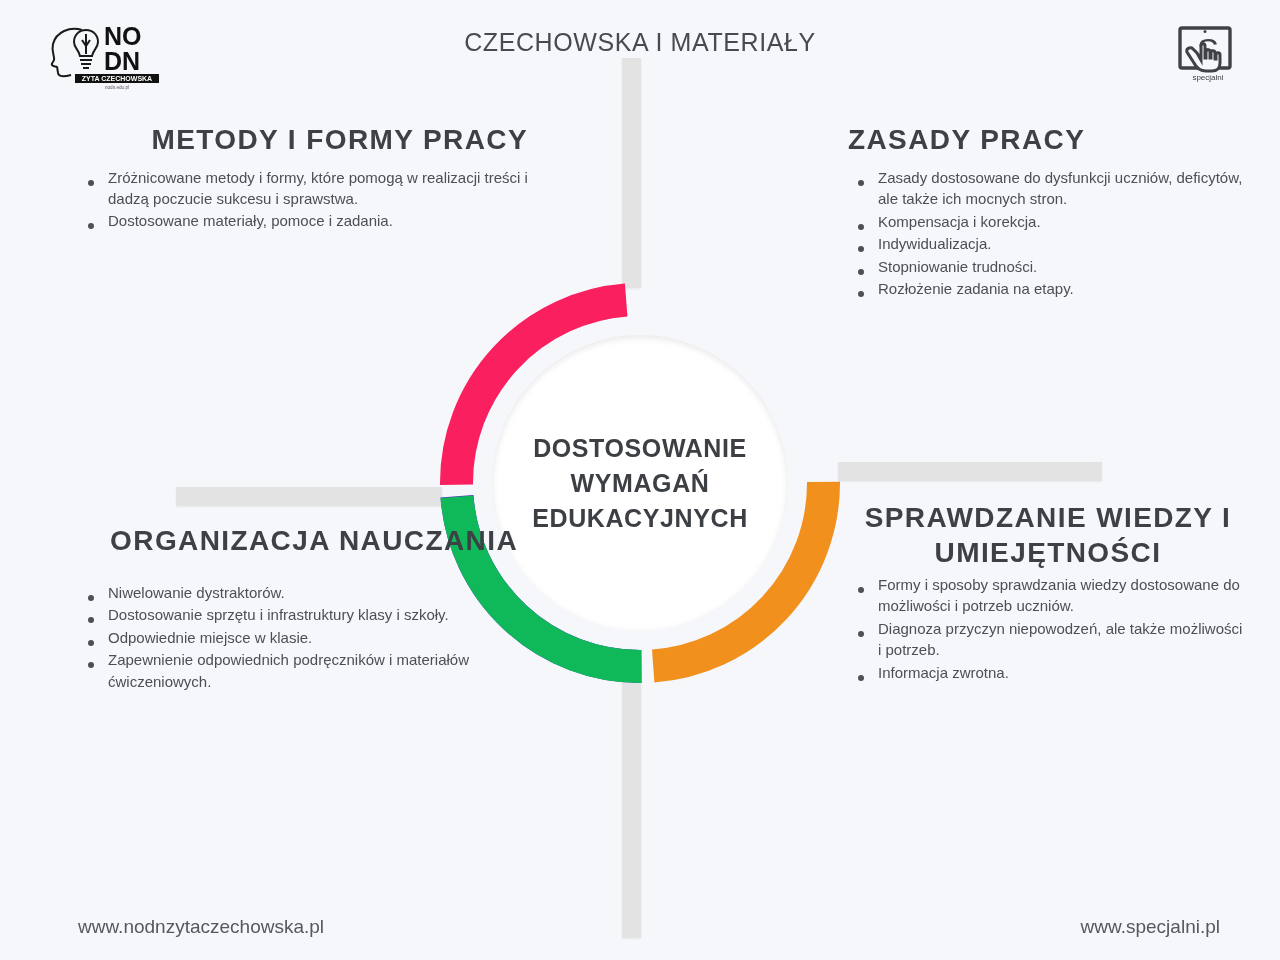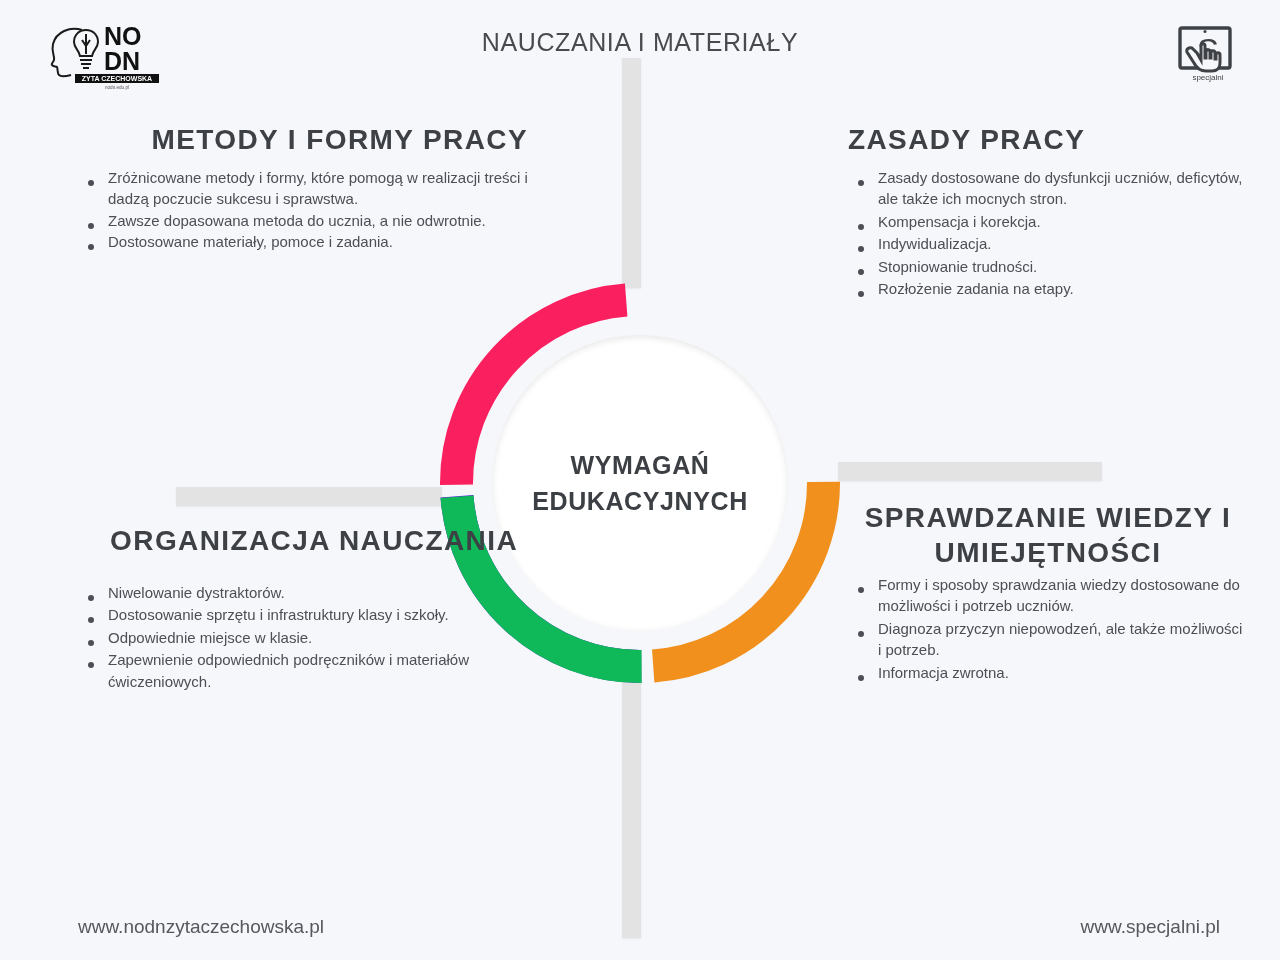--- a/index.html
+++ b/index.html
@@ -171,48 +171,48 @@
       </g>
       <circle cx="37" cy="9.5" r="1.5" fill="#3e4246"></circle>
       <text x="40" y="40" text-anchor="middle" font-family="'Liberation Sans', sans-serif" font-size="33" font-weight="400" fill="#3e4246">S</text>
       <g fill="#f6f7fb" stroke="#3e4246" stroke-width="3">
         <path d="M24 26 C21 25 18 27 19 30 L26 41 C28 45 32 49 38 49 L44 49 C49 49 52 46 52 41 L52 33 C52 30 48 30 48 33 L48 37 L47 37 L47 31 C47 28 43 28 43 31 L43 36 L42 36 L42 30 C42 27 38 27 38 30 L38 36 L37 36 L37 24 C37 21 33 21 33 24 L33 38 L29 31 Z"></path>
       </g>
       <text x="40" y="58" text-anchor="middle" font-family="'Liberation Sans', sans-serif" font-size="8" fill="#3e4246">specjalni</text>
     </svg>
   </div>
 
-  <div class="header-title">NAUCZANIA I MATERIAŁY</div>
+  <div class="header-title">CZECHOWSKA I MATERIAŁY</div>
 
   <div class="bar bar-top"></div>
   <div class="bar bar-bottom"></div>
   <div class="bar bar-left"></div>
   <div class="bar bar-right"></div>
 
   <div class="donut-wrap">
     <svg width="400" height="400" viewBox="0 0 400 400" aria-hidden="true">
 
       <g fill="none" stroke-width="33" stroke-linecap="butt">
         <circle cx="200" cy="200" r="183.5" stroke="#5B1FE0" stroke-dasharray="276 877" stroke-dashoffset="578" transform="rotate(-90 200 200)"></circle>
         <circle cx="200" cy="200" r="183.5" stroke="#F2901E" stroke-dasharray="276 877" stroke-dashoffset="866" transform="rotate(-90 200 200)"></circle>
         <circle cx="200" cy="200" r="183.5" stroke="#FA1F5E" stroke-dasharray="276 877" stroke-dashoffset="578.5" transform="rotate(0 200 200)"></circle>
         <circle cx="200" cy="200" r="183.5" stroke="#0FB858" stroke-dasharray="276 877" stroke-dashoffset="866.5" transform="rotate(0 200 200)"></circle>
       </g>
     </svg>
     <div class="donut-center">
+      <span>DOSTOSOWANIE</span>
       <span>WYMAGAŃ</span>
       <span>EDUKACYJNYCH</span>
     </div>
   </div>
 
   <div class="quad" id="quad-tl">
     <h2>METODY I FORMY PRACY</h2>
     <ul>
       <li>Zróżnicowane metody i formy, które pomogą w realizacji treści i dadzą poczucie sukcesu i sprawstwa.</li>
-      <li>Zawsze dopasowana metoda do ucznia, a nie odwrotnie.</li>
       <li>Dostosowane materiały, pomoce i zadania.</li>
     </ul>
   </div>
 
   <div class="quad" id="quad-tr">
     <h2>ZASADY PRACY</h2>
     <ul>
       <li>Zasady dostosowane do dysfunkcji uczniów, deficytów, ale także ich mocnych stron.</li>
       <li>Kompensacja i korekcja.</li>
       <li>Indywidualizacja.</li>

